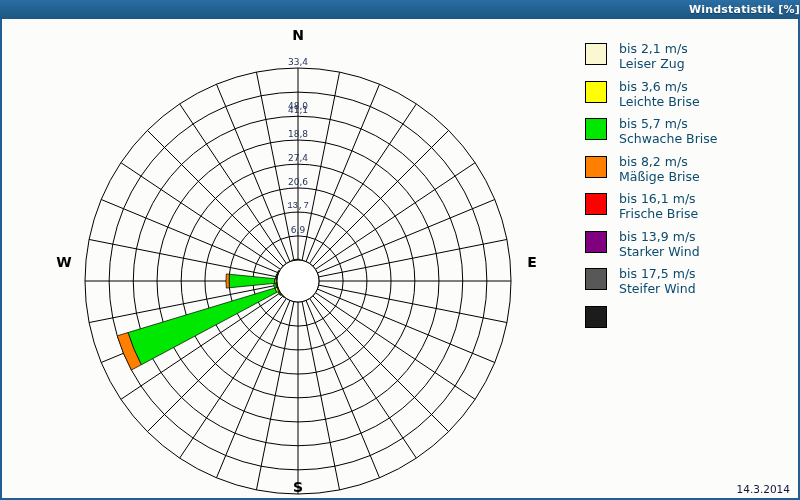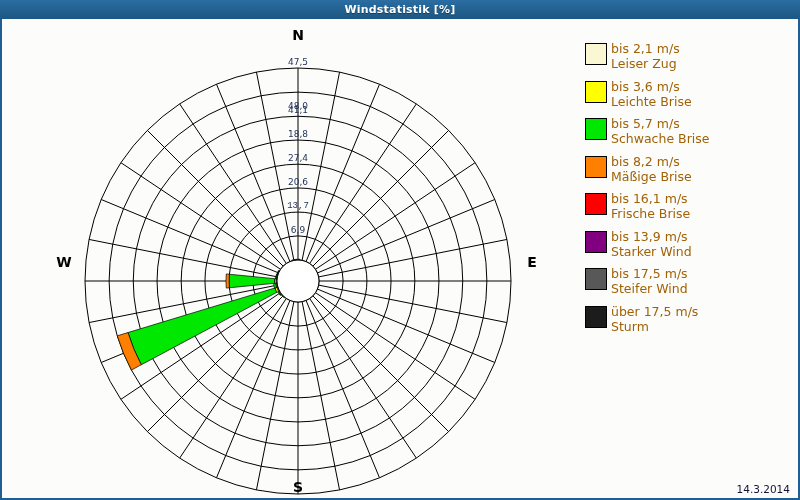--- a/index.html
+++ b/index.html
@@ -30,21 +30,21 @@
     left: 0; top: 0;
     width: 800px;
     height: 19px;
     background: linear-gradient(to bottom, #2a6ea4 0%, #23618f 50%, #1d5784 100%);
     color: #ffffff;
     font-size: 11px;
     font-weight: bold;
     letter-spacing: 0.2px;
     display: flex;
     align-items: center;
-    justify-content: center;
+    justify-content: flex-end;
     text-shadow: 0 1px 0 rgba(0,0,0,0.35);
     user-select: none;
   }
 
   
   #canvas {
     position: absolute;
     left: 2px;
     top: 19px;
     width: 796px;
@@ -100,23 +100,23 @@
   }
   .legend-swatch {
     width: 22px;
     height: 22px;
     border: 1px solid #000000;
     box-sizing: border-box;
     flex: 0 0 auto;
     margin-top: 2px;
   }
   .legend-text {
-    margin-left: 4px;
+    margin-left: 12px;
     font-size: 12.5px;
-    color: #a16207;
+    color: #0c4a6e;
     line-height: 1.22;
   }
   .legend-text div { white-space: nowrap; }
 
   
   #footer-date {
     position: absolute;
     right: 8px;
     bottom: 3px;
     font-size: 10.5px;
@@ -209,21 +209,21 @@
     </svg>
 
     <div id="rticks">
         <div class="rtick" style="left: 273px; top: 206.869px;">6,9</div>
         <div class="rtick" style="left: 273px; top: 183.087px; font-family: Liberation Mono, monospace;">13,7</div>
         <div class="rtick" style="left: 273px; top: 158.956px;">20,6</div>
         <div class="rtick" style="left: 273px; top: 135.175px;">27,4</div>
         <div class="rtick" style="left: 273px; top: 111.044px;">18,8</div>
         <div class="rtick" style="left: 273px; top: 87.2623px;">41,1</div>
         <div class="rtick" style="left: 273px; top: 74px; margin-top: 9px;">48,0</div>
-        <div class="rtick" style="left: 273px; top: 39px;">47,5</div>
+        <div class="rtick" style="left: 273px; top: 39px;">33,4</div>
       </div>
 
     <div class="compass" id="compass-n">N</div>
     <div class="compass" id="compass-s">S</div>
     <div class="compass" id="compass-w">W</div>
     <div class="compass" id="compass-e">E</div>
 
     <div id="legend">
         <div class="legend-row">
           <div class="legend-swatch" style="background: rgb(250, 248, 210);"></div>
@@ -269,23 +269,19 @@
         </div>
         <div class="legend-row">
           <div class="legend-swatch" style="background: rgb(88, 88, 88);"></div>
           <div class="legend-text">
             <div>bis 17,5 m/s</div>
             <div>Steifer Wind</div>
           </div>
         </div>
         <div class="legend-row">
           <div class="legend-swatch" style="background: rgb(28, 28, 28);"></div>
-          <div class="legend-text">
-            <div>über 17,5 m/s</div>
-            <div>Sturm</div>
-          </div>
         </div>
       </div>
 
     <div id="footer-date">14.3.2014</div>
 
   </div>
 </div>
 
 </body></html>

